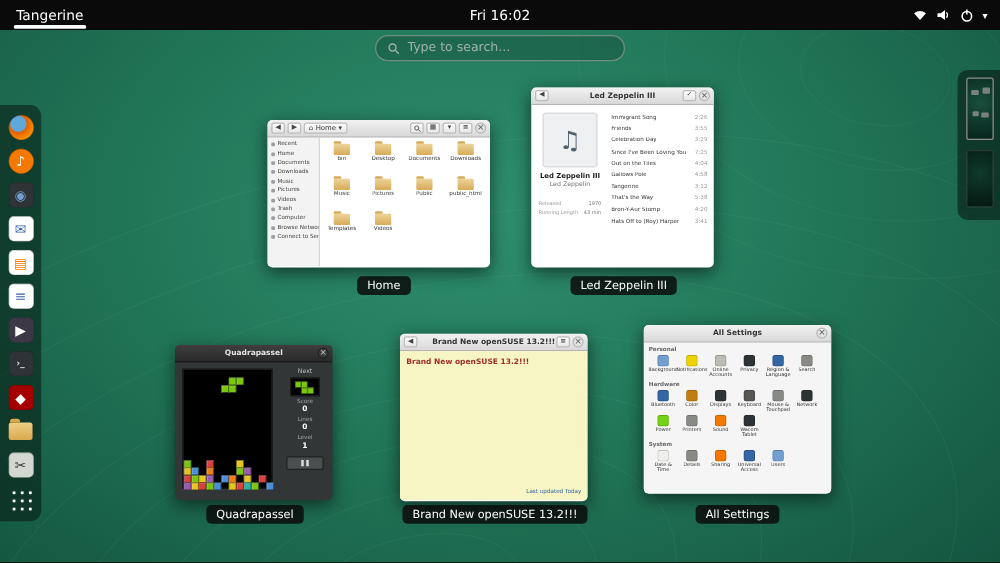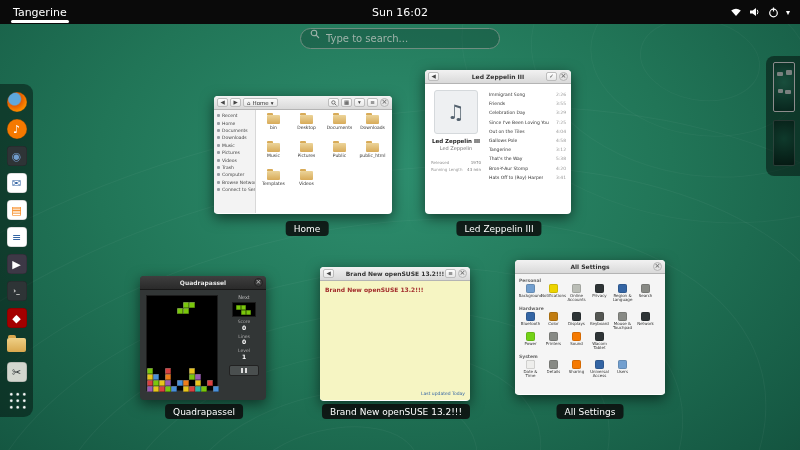--- a/index.html
+++ b/index.html
@@ -10,21 +10,21 @@
 
   
   .topbar{position:absolute;top:0;left:0;right:0;height:24px;background:#0a0a0a;color:#fff;display:flex;align-items:center;z-index:60}
   .activities{margin-left:10px;font-size:11px;position:relative;padding:5px 3px;cursor:pointer}
   .activities::after{content:"";position:absolute;left:1px;right:1px;bottom:1px;height:2.5px;background:#fff;border-radius:2px}
   .clock{position:absolute;left:50%;transform:translateX(-50%);font-size:11px}
   .status{position:absolute;right:10px;display:flex;align-items:center;gap:7px;height:100%}
   .status .chev{font-size:8px;color:#fff}
 
   
-  .search{position:absolute;top:28px;left:50%;transform:translateX(-50%);width:200px;height:21px;border:1px solid #6f8d80;border-radius:11px;display:flex;padding:0 9px;gap:6px;background:rgba(8,40,30,.25);z-index:55}
+  .search{position:absolute;top:28px;left:50%;transform:translateX(-50%);width:200px;height:21px;border:1px solid #6f8d80;border-radius:11px;display:flex;align-items:center;padding:0 9px;gap:6px;background:rgba(8,40,30,.25);z-index:55}
   .search input{flex:1;background:transparent;border:none;outline:none;color:#d5e4dd;font-size:10px;font-family:"DejaVu Sans",sans-serif}
   .search input::placeholder{color:#9fb3aa}
 
   
   .dock{position:absolute;left:0;top:84px;width:33px;padding:7px 0;background:rgba(0,0,0,.42);border-radius:0 9px 9px 0;display:flex;flex-direction:column;align-items:center;gap:5px;z-index:50}
   .dock-item{width:24px;height:22px;display:flex;align-items:center;justify-content:center;cursor:pointer}
   .dock-glyph{width:20px;height:20px;border-radius:4px;display:flex;align-items:center;justify-content:center;font-size:11px;line-height:1;box-shadow:inset 0 0 0 .5px rgba(0,0,0,.25)}
   .circle{border-radius:50%}
   .dock-firefox{background:radial-gradient(circle at 38% 35%, #5ea8dd 0 32%, #e66000 40%, #ff9500 75%, #c34f00 100%);border-radius:50%}
   .dock-terminal{font-size:7px;font-weight:bold}
@@ -569,21 +569,21 @@
   <div class="search">
     <svg width="10" height="10" viewBox="0 0 10 10">
         <circle cx="4" cy="4" r="2.8" fill="none" stroke="#9fb3aa" stroke-width="1.1"></circle>
         <line x1="6.2" y1="6.2" x2="9" y2="9" stroke="#9fb3aa" stroke-width="1.1"></line>
       </svg>
     <input type="text" placeholder="Type to search..." style="">
   </div>
 
   <div class="topbar">
     <div class="activities">Tangerine</div>
-    <div class="clock">Sun 16:02</div>
+    <div class="clock">Fri 16:02</div>
     <div class="status">
       <svg width="12" height="10" viewBox="0 0 12 10">
           <path d="M6 9 L1.2 3.6 Q6 0 10.8 3.6 Z" fill="#fff"></path>
         </svg>
       <svg width="12" height="10" viewBox="0 0 12 10">
           <path d="M1 3.5 h2.6 L7 1 v8 L3.6 6.5 H1 Z" fill="#fff"></path>
           <path d="M8.2 2.8 q1.6 2.2 0 4.4" stroke="#fff" stroke-width="1" fill="none"></path>
         </svg>
       <svg width="11" height="11" viewBox="0 0 11 11">
           <circle cx="5.5" cy="6" r="3.8" fill="none" stroke="#fff" stroke-width="1.2"></circle>

